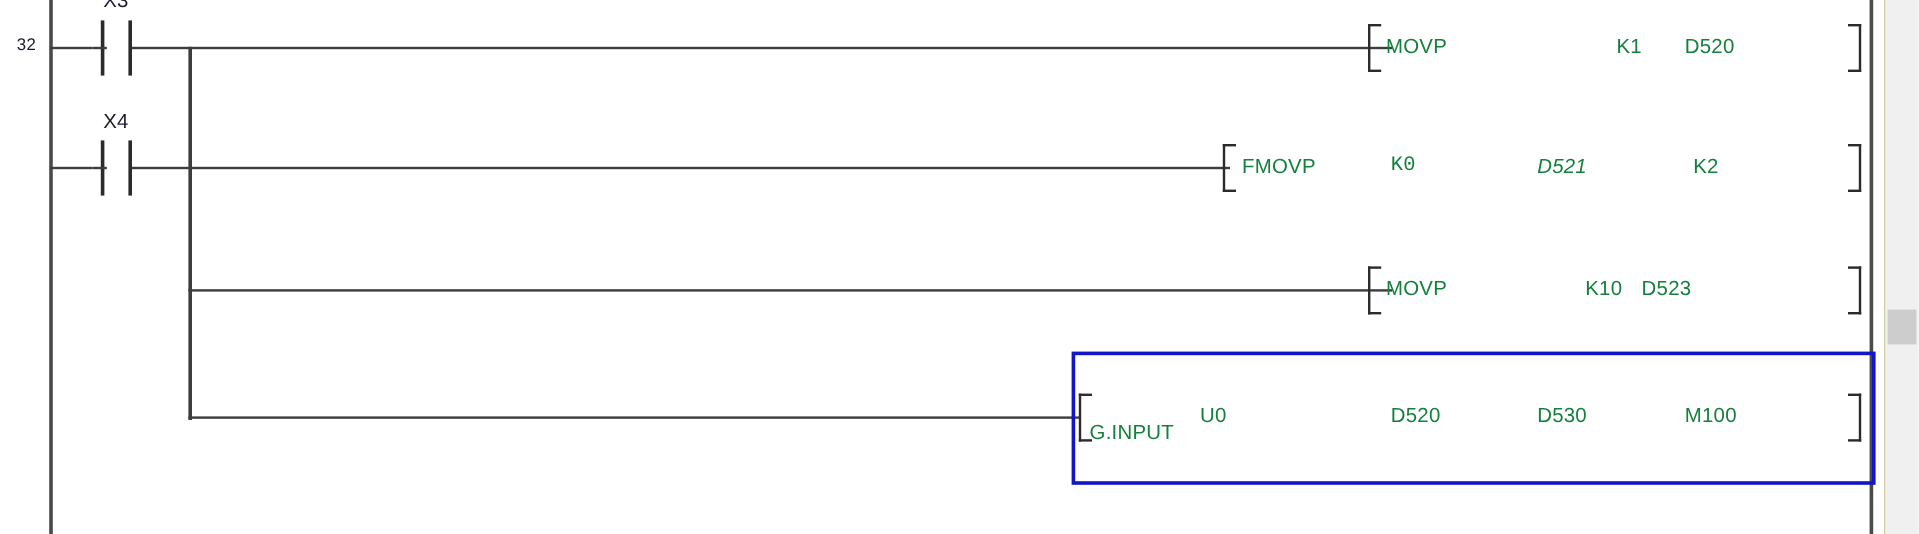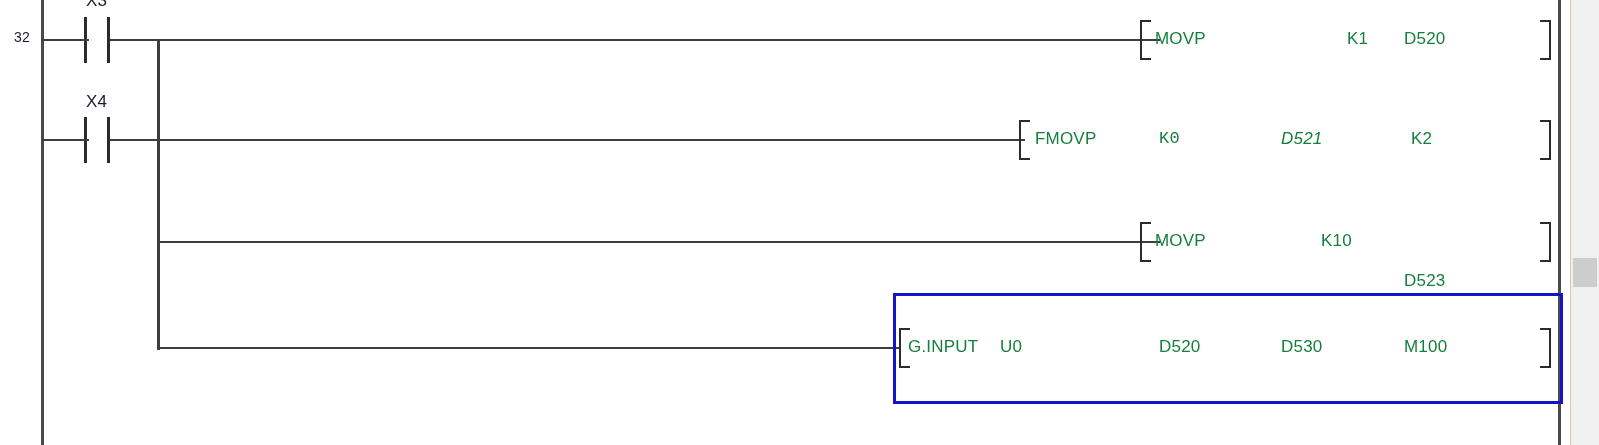--- a/index.html
+++ b/index.html
@@ -177,29 +177,29 @@
     <div class="op" style="left:1411px; top:129px;">K2</div>
     <div class="bracket bracket-close" style="left:1540px; top:120px;"></div>
 
     <div class="wire-v" style="left:157px; top:39px; height:311px;"></div>
 
     <div class="wire-h" style="left:157px; top:241px; width:1003px;"></div>
 
     <div class="bracket bracket-open" style="left:1140px; top:222px;"></div>
     <div class="op" style="left:1155px; top:231px;">MOVP</div>
     <div class="op" style="left:1281px; top:231px;margin-left:40px;">K10</div>
-    <div class="op" style="left:1404px; top:231px;margin-top:40px;">D523</div>
+    <div class="op" style="left:1368px; top:231px;">D523</div>
     <div class="bracket bracket-close" style="left:1540px; top:222px;"></div>
 
     <div class="wire-h" style="left:157px; top:347px; width:743px;"></div>
 
     <div class="selection-box" style="left:893px; top:293px; width:670px; height:111px;"></div>
 
     <div class="bracket bracket-open" style="left:899px; top:328px;"></div>
-    <div class="op" style="left:908px; top:337px;">G.INPUT</div>
+    <div class="op" style="left:908px; top:351px;">G.INPUT</div>
     <div class="op" style="left:1000px; top:337px;">U0</div>
     <div class="op" style="left:1159px; top:337px;">D520</div>
     <div class="op" style="left:1281px; top:337px;">D530</div>
     <div class="op" style="left:1404px; top:337px;">M100</div>
     <div class="bracket bracket-close" style="left:1540px; top:328px;"></div>
 
   </div>
 
   <div id="vscrollbar">
     <div id="vscroll-thumb" style="top:258px; height:29px;"></div>

